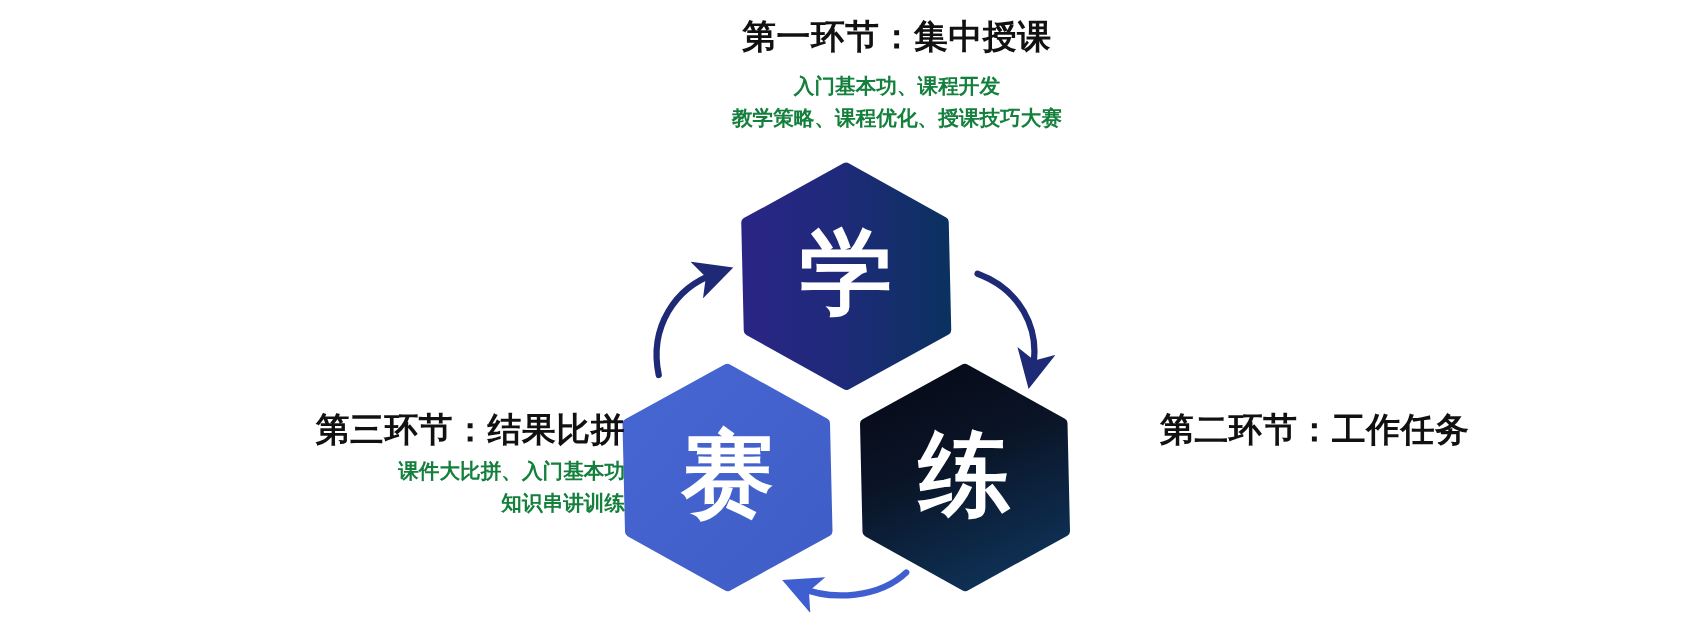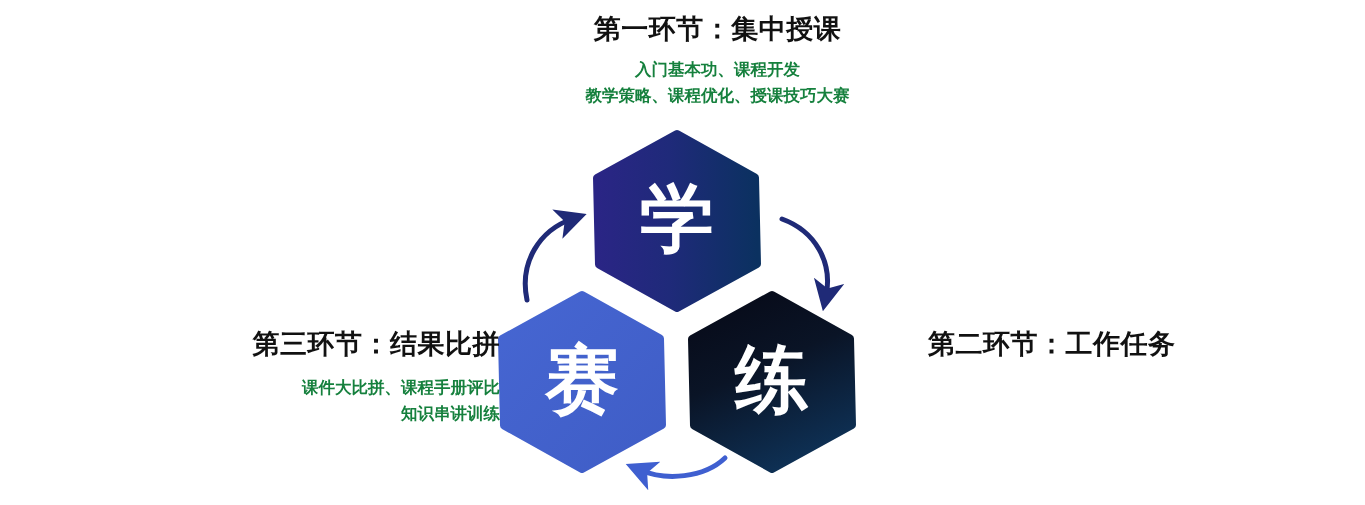--- a/index.html
+++ b/index.html
@@ -53,21 +53,21 @@
   }
   #stage1-block .label-title { margin-bottom: 10px; }
 
   
   #stage3-block {
     left: 40px;
     top: 327px;
     width: 425px;
     text-align: right;
   }
-  #stage3-block .label-title { margin-bottom: 13px; }
+  #stage3-block .label-title { margin-bottom: 3px; }
 
   
   #stage2-block {
     left: 893px;
     top: 327px;
     width: 450px;
     text-align: left;
   }
   #stage2-block .label-title { margin-bottom: 9px; }
 
@@ -145,21 +145,21 @@
   </svg>
 
   <div class="label-block" id="stage1-block">
     <div class="label-title">第一环节：集中授课</div>
     <div class="label-desc">入门基本功、课程开发</div>
     <div class="label-desc">教学策略、课程优化、授课技巧大赛</div>
   </div>
 
   <div class="label-block" id="stage3-block">
     <div class="label-title">第三环节：结果比拼</div>
-    <div class="label-desc">课件大比拼、课程手册评比</div>
+    <div class="label-desc">课件大比拼、入门基本功</div>
     <div class="label-desc">知识串讲训练</div>
   </div>
 
   <div class="label-block" id="stage2-block">
     <div class="label-title">第二环节：工作任务</div>
   </div>
 
 </div>
 
 </body></html>

